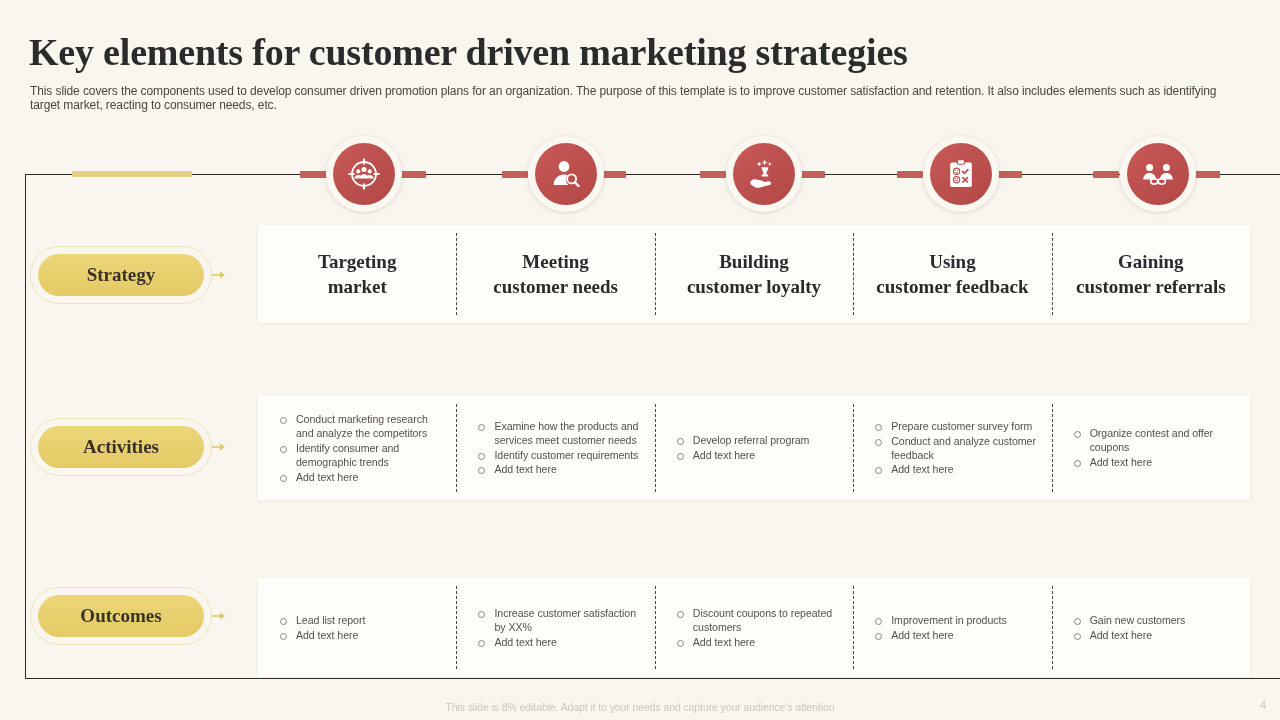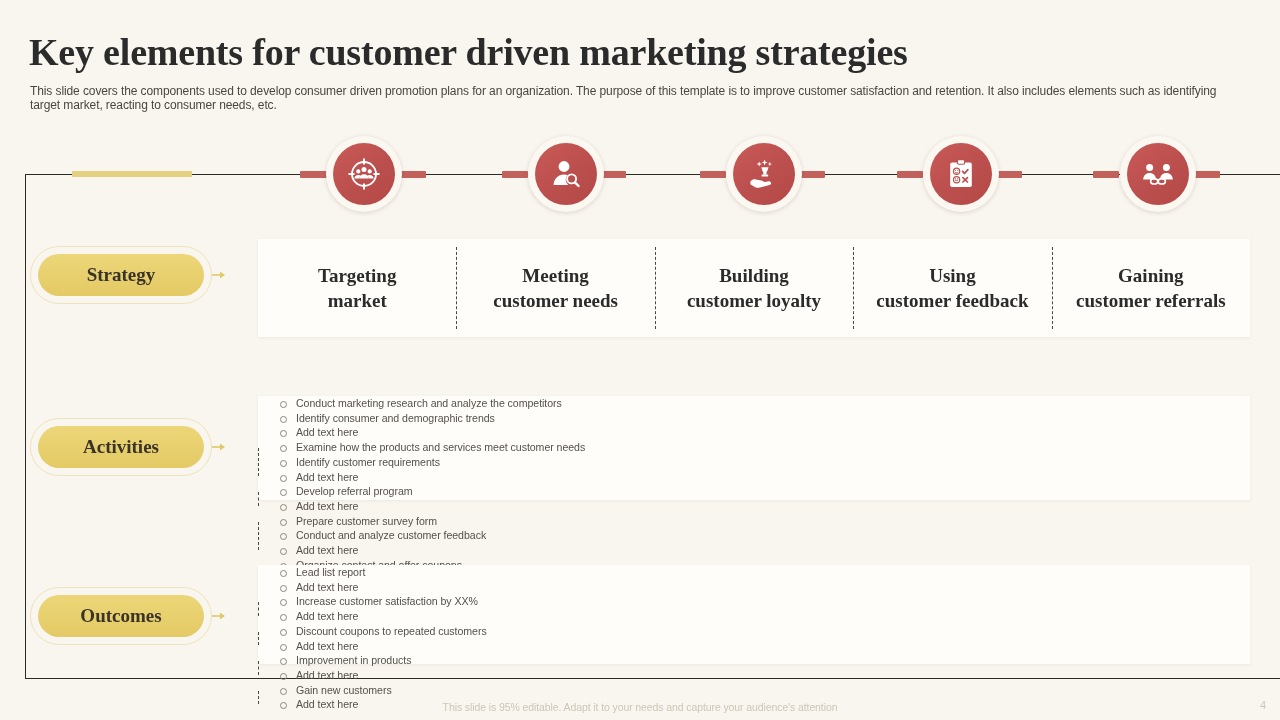--- a/index.html
+++ b/index.html
@@ -174,36 +174,36 @@
     content: "";
     position: absolute;
     left: 0;
     top: 8px;
     bottom: 8px;
     width: 0;
     border-left: 1.2px dashed #4c4741;
   }
 
   
-  .card-strategy { top: 239px; height: 98px; }
+  .card-strategy { top: 225px; height: 98px; }
 
   .col-strategy {
     align-items: center;
     justify-content: center;
     text-align: center;
     font-family: "Liberation Serif", serif;
     font-size: 19px;
     font-weight: 700;
     color: #2b2b2b;
     line-height: 25px;
   }
 
   
-  .card-activities { top: 396px; height: 104px; flex-direction: column; }
-  .card-outcomes   { top: 565px; height: 99px; flex-direction: column; }
+  .card-activities { top: 396px; height: 104px; }
+  .card-outcomes   { top: 578px; height: 99px; }
 
   .bullets {
     list-style: none;
     padding: 0 10px 0 18px;
     margin: 0;
     width: 100%;
     align-self: center;
   }
 
   .bullets li {
@@ -481,14 +481,14 @@
     </ul>
   </div>
   <div class="col">
     <ul class="bullets">
       <li>Gain new customers</li>
       <li>Add text here</li>
     </ul>
   </div>
 </div>
 
-<div class="footer-note">This slide is 95% editable. Adapt it to your needs and capture your audience's attention</div>
+<div class="footer-note">This slide is 8% editable. Adapt it to your needs and capture your audience's attention</div>
 <div class="page-number">4</div>
 
 </body></html>

